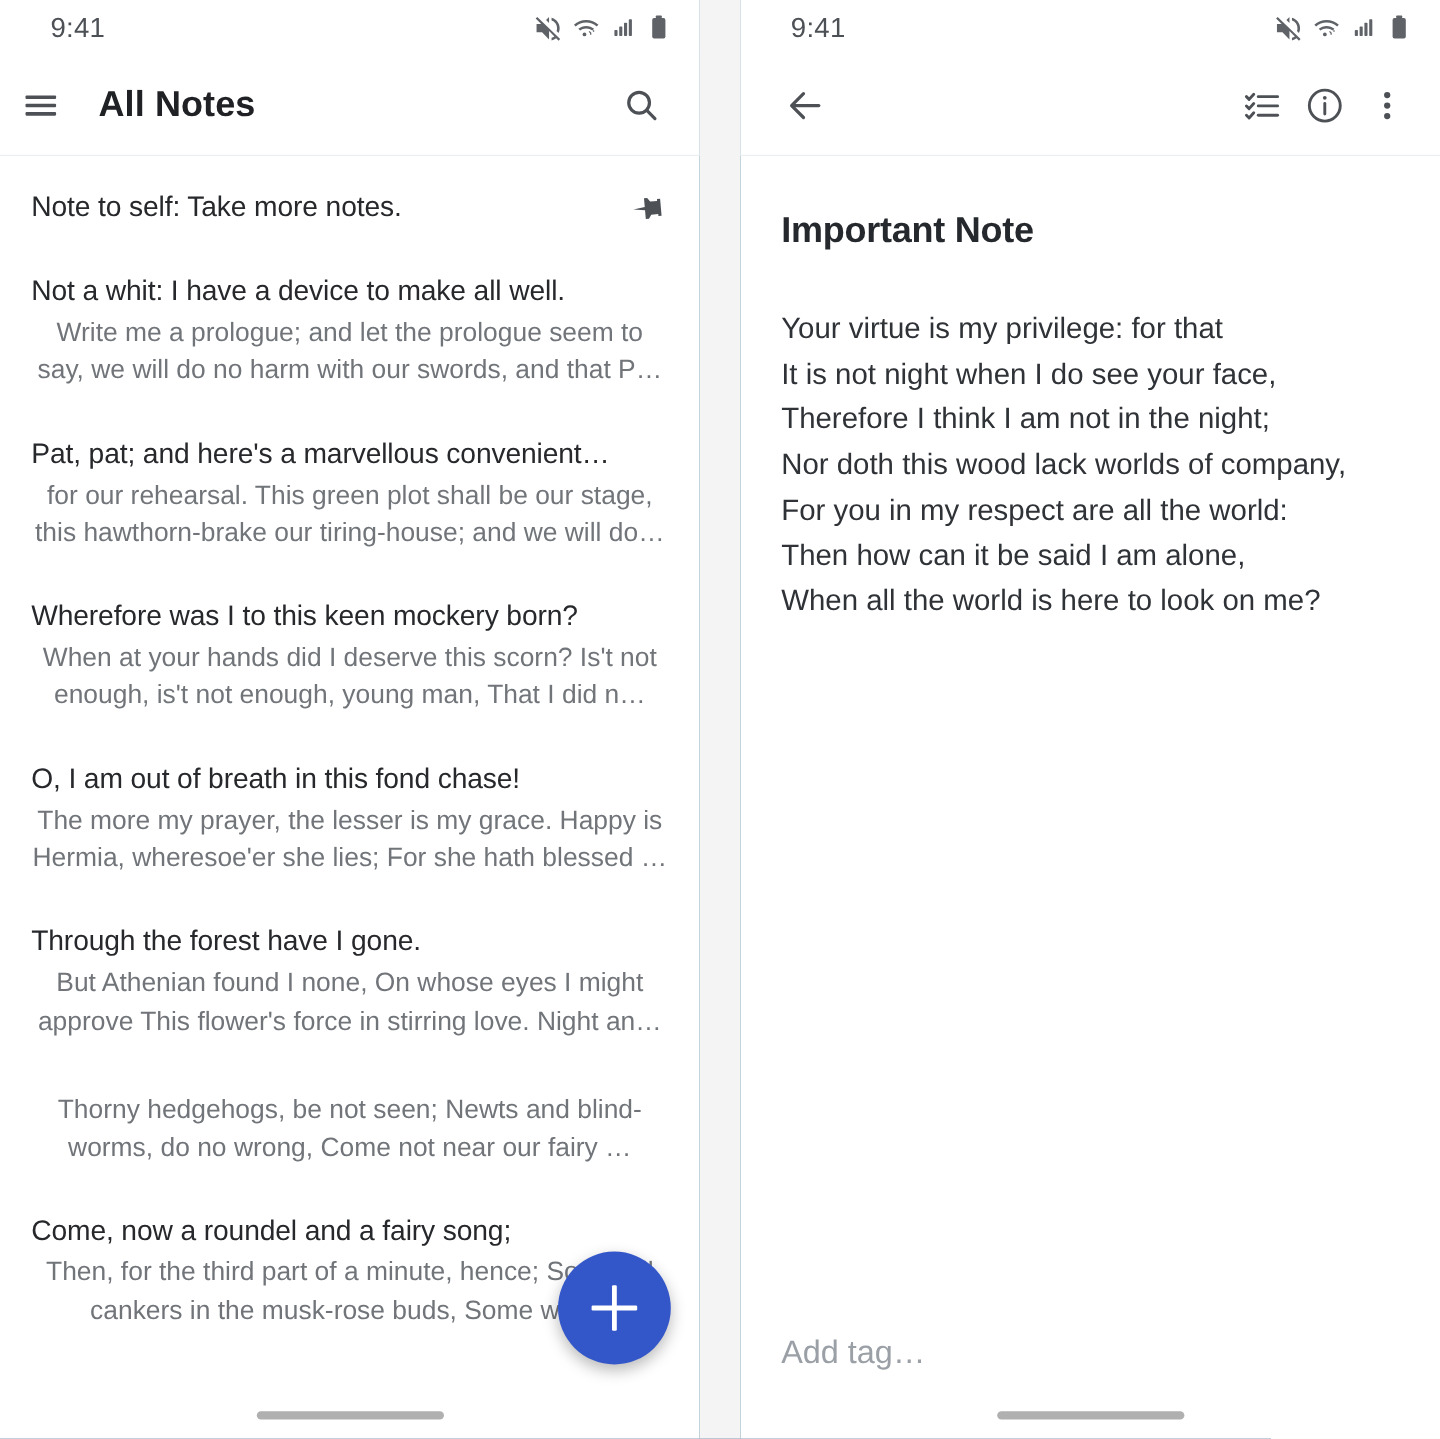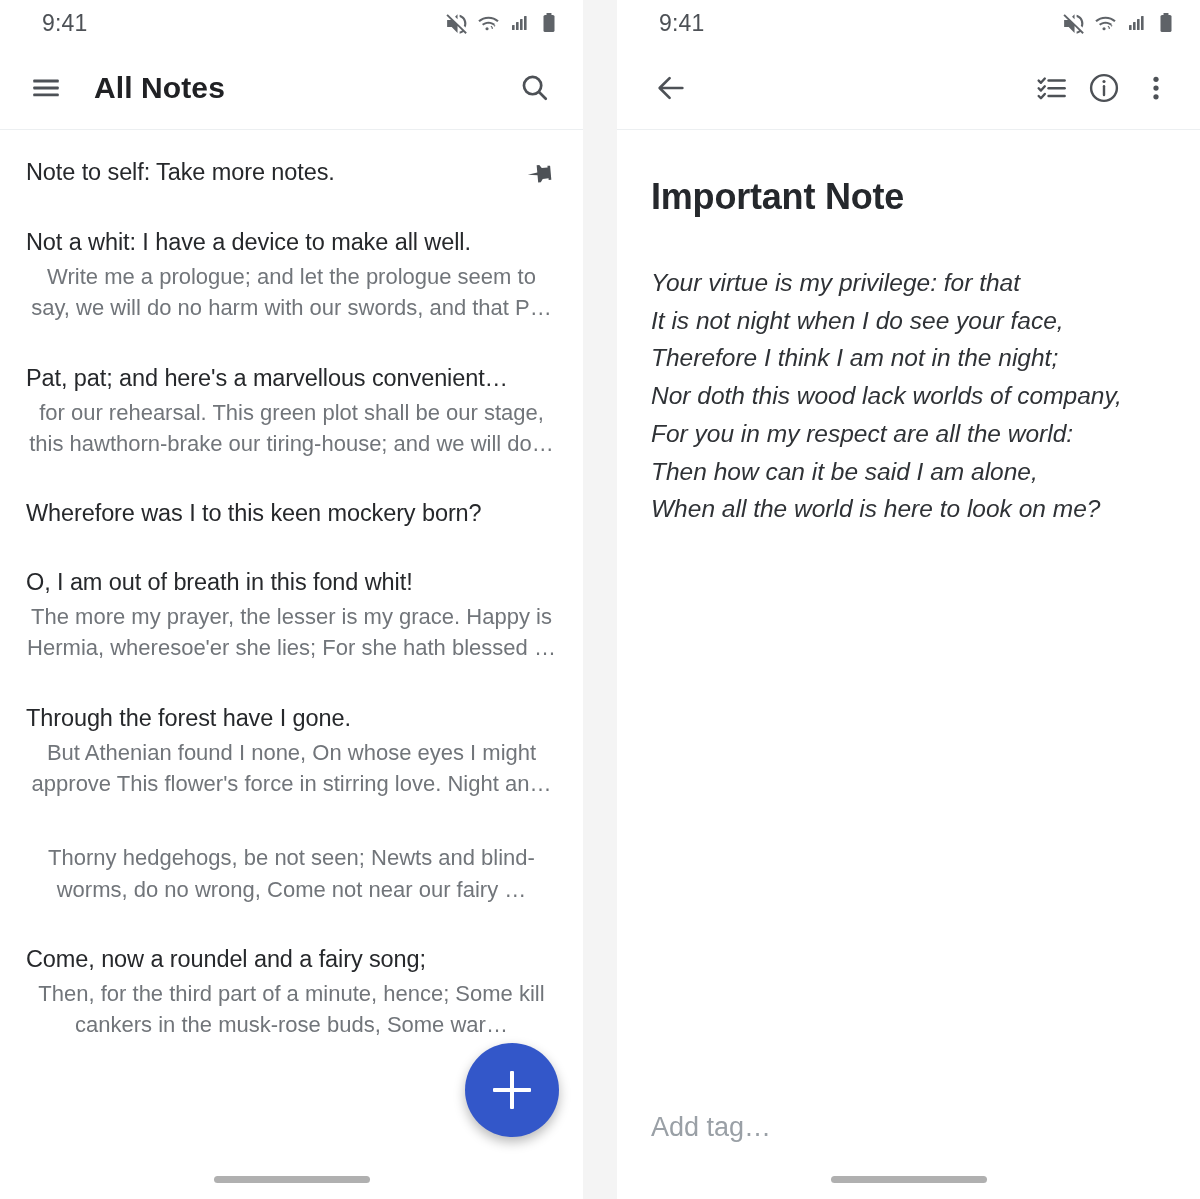--- a/index.html
+++ b/index.html
@@ -56,21 +56,21 @@
 
   
   .appbar {
     height: 84px;
     display: flex;
     align-items: center;
     background: #ffffff;
     border-bottom: 1px solid #eceff1;
     padding: 0 22px 0 24px;
   }
-  .appbar-left  { padding: 0 22px 0 20px; }
+  .appbar-left  { padding: 0 22px 0 8px; }
   .appbar-right { padding: 0 18px 0 28px; }
 
   .iconbtn {
     width: 52px;
     height: 52px;
     display: flex;
     align-items: center;
     justify-content: center;
     cursor: pointer;
     border-radius: 50%;
@@ -172,33 +172,32 @@
     cursor: pointer;
   }
 
   
   .detail-body {
     padding: 46px 34px 0 34px;
     height: calc(1199px - 46px - 85px);
     position: relative;
   }
   .detail-title {
-    font-size: 36px;
+    font-size: 30px;
     font-weight: 700;
     color: #25282c;
     letter-spacing: -0.2px;
   }
   .detail-content {
     margin-top: 46px;
     font-size: 24.5px;
     color: #2f3236;
     line-height: 1.54;
     white-space: pre-line;
     cursor: text;
-    font-style: italic;
   }
   .add-tag {
     position: absolute;
     left: 34px;
     bottom: 55px;
     font-size: 27px;
     color: #9aa0a6;
     cursor: text;
   }
 </style>
@@ -282,24 +281,25 @@
         <div class="note-item">
           <div class="note-row">
             <div class="note-title">Pat, pat; and here's a marvellous convenient…</div>
           </div>
           <div class="note-snippet">for our rehearsal. This green plot shall be our stage, this hawthorn-brake our tiring-house; and we will do…</div>
         </div>
         <div class="note-item">
           <div class="note-row">
             <div class="note-title">Wherefore was I to this keen mockery born?</div>
           </div>
-        </div>
-        <div class="note-item">
-          <div class="note-row">
-            <div class="note-title">O, I am out of breath in this fond whit!</div>
+          <div class="note-snippet">When at your hands did I deserve this scorn? Is't not enough, is't not enough, young man, That I did n…</div>
+        </div>
+        <div class="note-item">
+          <div class="note-row">
+            <div class="note-title">O, I am out of breath in this fond chase!</div>
           </div>
           <div class="note-snippet">The more my prayer, the lesser is my grace. Happy is Hermia, wheresoe'er she lies; For she hath blessed …</div>
         </div>
         <div class="note-item">
           <div class="note-row">
             <div class="note-title">Through the forest have I gone.</div>
           </div>
           <div class="note-snippet">But Athenian found I none, On whose eyes I might approve This flower's force in stirring love. Night an…</div>
         </div>
         <div class="note-item">

